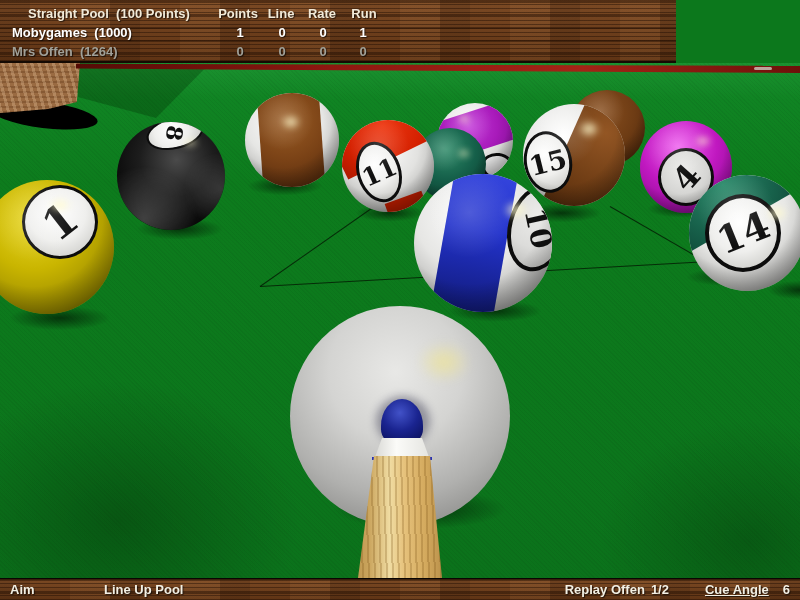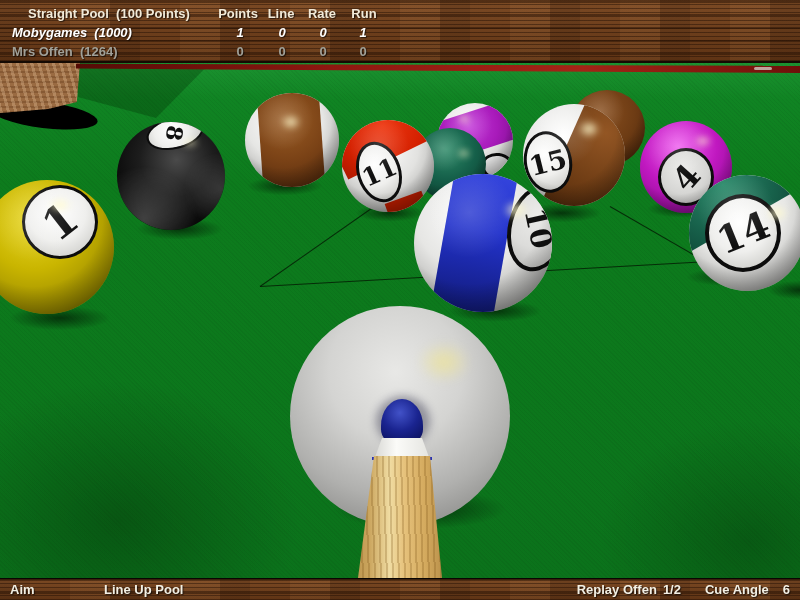--- a/index.html
+++ b/index.html
@@ -177,41 +177,41 @@
     clip-path:polygon(8px 0,48px 0,56px 22px,0 22px);
     background:linear-gradient(90deg,#d8d8d4,#fbfbf8 40%,#e4e4e0);}
   .cue-blue-line{left:372px;top:457px;width:60px;height:3px;background:#2832b4;z-index:11;}
   .cue-shaft{left:350px;top:456px;width:104px;height:122px;z-index:11;
     clip-path:polygon(24px 0,80px 0,92px 122px,8px 122px);
     background-image:
       repeating-linear-gradient(88deg, rgba(120,80,20,0.25) 0 2px, rgba(0,0,0,0) 2px 6px),
       linear-gradient(90deg,#b8904a 0%, #caa45c 18%, #f0dca2 38%, #e6c27c 52%, #d4aa5e 72%, #ab8240 100%);}
 
   
-  .topband{left:0;top:0;width:800px;height:63px;z-index:20;border-bottom:2px solid #150a03;}
+  .topband{left:0;top:0;width:676px;height:63px;z-index:20;border-bottom:2px solid #150a03;}
   .sb-text{font-size:13px;font-weight:bold;color:#f2ead8;text-shadow:1px 1px 1px rgba(0,0,0,0.6);}
   .sb-title{left:28px;top:6px;}
   .sb-col{top:6px;transform:translateX(-50%);text-align:right;}
   .c0{left:238px;}.c1{left:281px;}.c2{left:322px;}.c3{left:364px;}
   .sb-row1{color:#ffffff;}
   .sb-row2{color:#a0a098;}
-  .r1{top:25px;font-style:italic;}.r2{top:44px;}
+  .r1{top:25px;}.r2{top:44px;}
   .sb-name{left:12px;}
   .sb-val{transform:translateX(-50%);}
   .v0{left:240px;}.v1{left:282px;}.v2{left:323px;}.v3{left:363px;}
 
   
   .bottombar{left:0;top:578px;width:800px;height:22px;z-index:20;border-top:1px solid #0a0502;}
   .st-text{font-size:13px;font-weight:bold;color:#f2efe4;text-shadow:1px 1px 1px rgba(0,0,0,0.6);top:3px;}
   .st-mode{left:10px;}
   .st-prompt{left:104px;}
   .st-right{left:auto;right:10px;top:3px;display:flex;align-items:baseline;}
   .st-right span{position:static;}
   .gap6{margin-left:6px;}
-  .gap26{margin-left:24px;}
+  .gap26{margin-left:36px;text-decoration:underline;}
   .gap14{margin-left:14px;}
 </style>
 </head>
 <body>
 
 <div class="stage">
 
   <div class="felt"></div>
   <div class="felt-wedge"></div>
   <div class="vig-bl"></div>

